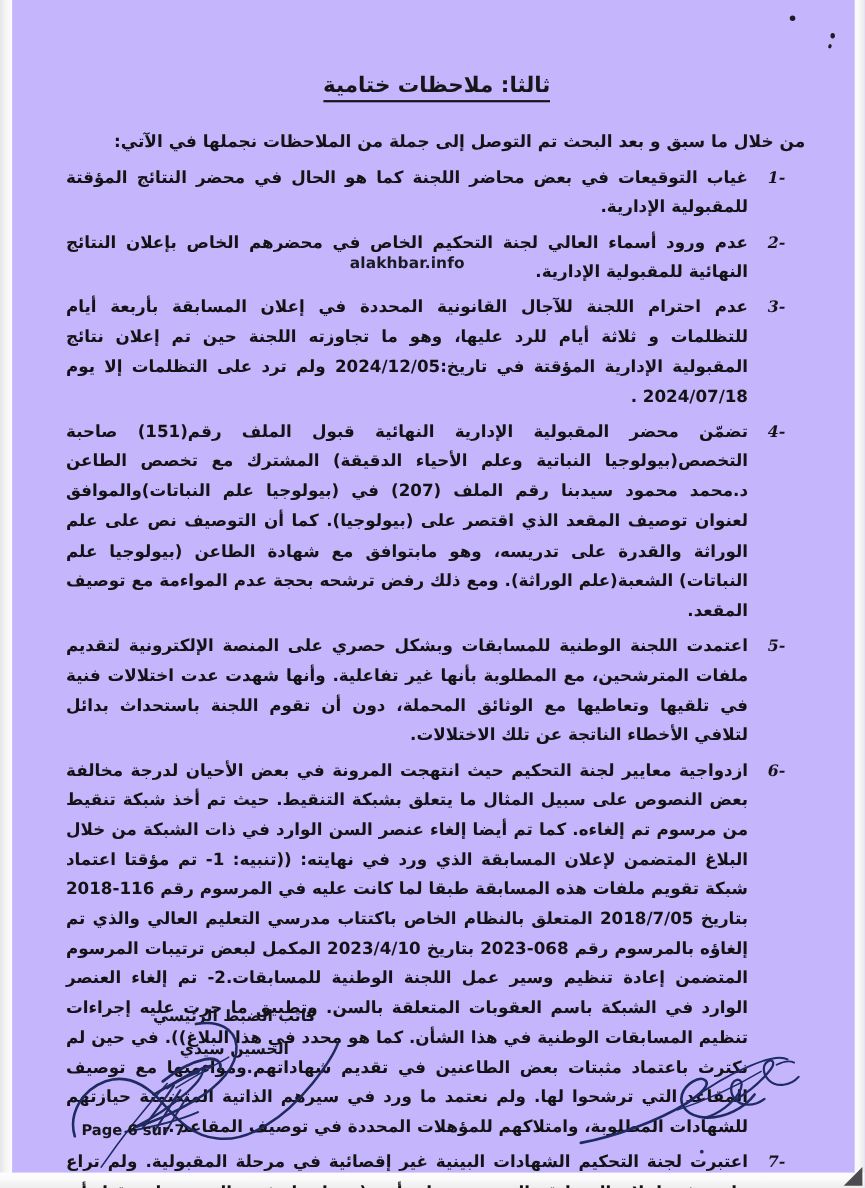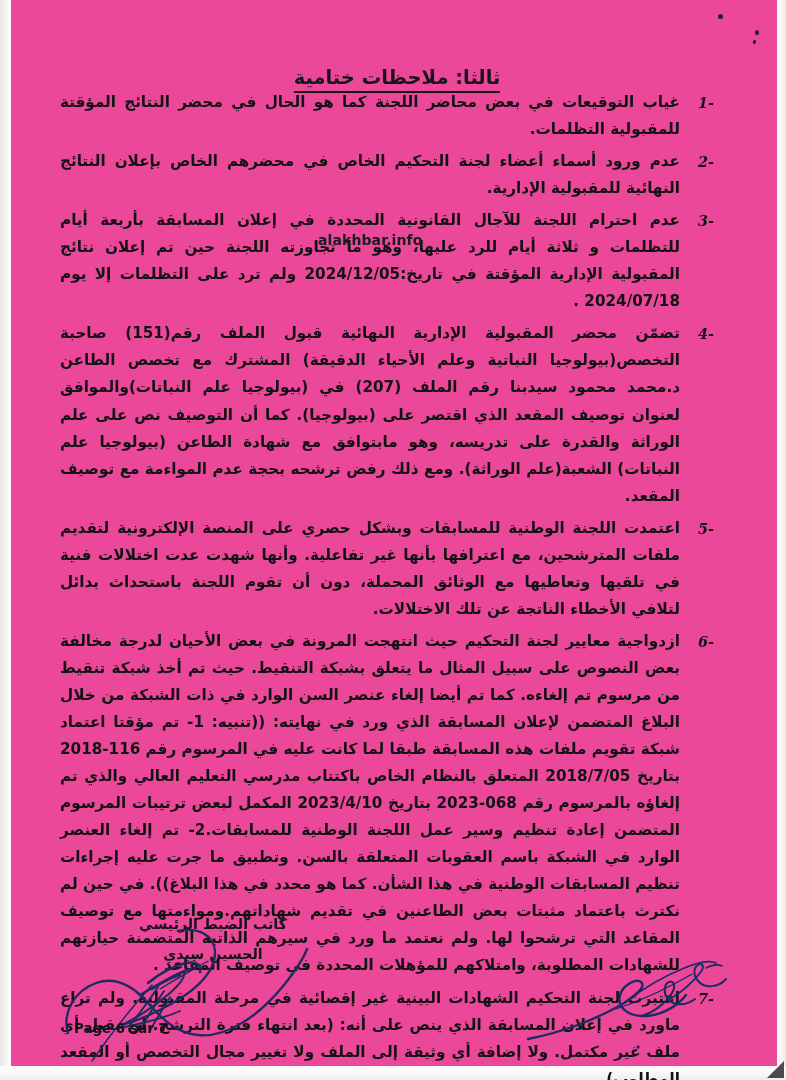--- a/index.html
+++ b/index.html
@@ -13,21 +13,21 @@
     height: 1080px;
     position: relative;
     overflow: hidden;
     font-family: "DejaVu Sans", "Liberation Sans", sans-serif;
   }
 
   
   .page-sheet {
     position: absolute;
     inset: 0;
-    background: #ec4899;
+    background: #c4b5fd;
   }
   
   .edge-left {
     position: absolute;
     left: 0; top: 0; bottom: 0;
     width: 11px;
     background: linear-gradient(to right, #e6e6e8 0%, #f4f4f5 45%, #fdfdfd 100%);
   }
   .edge-right {
     position: absolute;
@@ -182,46 +182,47 @@
   <span class="speck speck-a"></span>
   <span class="speck speck-b"></span>
   <span class="speck speck-c"></span>
 
   <div class="content">
 
     <h1 class="doc-title">
       <span>ثالثا: ملاحظات ختامية</span>
     </h1>
 
+    <p class="intro">من خلال ما سبق و بعد البحث تم التوصل إلى جملة من الملاحظات نجملها في الآتي:</p>
 
     <ol class="notes">
 
       <li>
         <span class="num">1-</span>
-        <span class="txt">غياب التوقيعات في بعض محاضر اللجنة كما هو الحال في محضر النتائج المؤقتة للمقبولية التظلمات.</span>
+        <span class="txt">غياب التوقيعات في بعض محاضر اللجنة كما هو الحال في محضر النتائج المؤقتة للمقبولية الإدارية.</span>
       </li>
 
       <li>
         <span class="num">2-</span>
-        <span class="txt">عدم ورود أسماء أعضاء لجنة التحكيم الخاص في محضرهم الخاص بإعلان النتائج النهائية للمقبولية الإدارية.</span>
+        <span class="txt">عدم ورود أسماء العالي لجنة التحكيم الخاص في محضرهم الخاص بإعلان النتائج النهائية للمقبولية الإدارية.</span>
       </li>
 
       <li>
         <span class="num">3-</span>
         <span class="txt">عدم احترام اللجنة للآجال القانونية المحددة في إعلان المسابقة بأربعة أيام للتظلمات و ثلاثة أيام للرد عليها، وهو ما تجاوزته اللجنة حين تم إعلان نتائج المقبولية الإدارية المؤقتة في تاريخ:2024/12/05 ولم ترد على التظلمات إلا يوم 2024/07/18 .</span>
       </li>
 
       <li>
         <span class="num">4-</span>
         <span class="txt">تضمّن محضر المقبولية الإدارية النهائية قبول الملف رقم(151) صاحبة التخصص(بيولوجيا النباتية وعلم الأحياء الدقيقة) المشترك مع تخصص الطاعن د.محمد محمود سيدبنا رقم الملف (207) في (بيولوجيا علم النباتات)والموافق لعنوان توصيف المقعد الذي اقتصر على (بيولوجيا). كما أن التوصيف نص على علم الوراثة والقدرة على تدريسه، وهو مابتوافق مع شهادة الطاعن (بيولوجيا علم النباتات) الشعبة(علم الوراثة). ومع ذلك رفض ترشحه بحجة عدم المواءمة مع توصيف المقعد.</span>
       </li>
 
       <li>
         <span class="num">5-</span>
-        <span class="txt">اعتمدت اللجنة الوطنية للمسابقات وبشكل حصري على المنصة الإلكترونية لتقديم ملفات المترشحين، مع اعترافها بأنها غير تفاعلية. وأنها شهدت عدت اختلالات فنية في تلقيها وتعاطيها مع الوثائق المحملة، دون أن تقوم اللجنة باستحداث بدائل لتلافي الأخطاء الناتجة عن تلك الاختلالات.</span>
+        <span class="txt">اعتمدت اللجنة الوطنية للمسابقات وبشكل حصري على المنصة الإلكترونية لتقديم ملفات المترشحين، مع المطلوبة بأنها غير تفاعلية. وأنها شهدت عدت اختلالات فنية في تلقيها وتعاطيها مع الوثائق المحملة، دون أن تقوم اللجنة باستحداث بدائل لتلافي الأخطاء الناتجة عن تلك الاختلالات.</span>
       </li>
 
       <li>
         <span class="num">6-</span>
         <span class="txt">ازدواجية معايير لجنة التحكيم حيث انتهجت المرونة في بعض الأحيان لدرجة مخالفة بعض النصوص على سبيل المثال ما يتعلق بشبكة التنقيط. حيث تم أخذ شبكة تنقيط من مرسوم تم إلغاءه. كما تم أيضا إلغاء عنصر السن الوارد في ذات الشبكة من خلال البلاغ المتضمن لإعلان المسابقة الذي ورد في نهايته: ((تنبيه: 1- تم مؤقتا اعتماد شبكة تقويم ملفات هذه المسابقة طبقا لما كانت عليه في المرسوم رقم 116-2018 بتاريخ 2018/7/05 المتعلق بالنظام الخاص باكتتاب مدرسي التعليم العالي والذي تم إلغاؤه بالمرسوم رقم 068-2023 بتاريخ 2023/4/10 المكمل لبعض ترتيبات المرسوم المتضمن إعادة تنظيم وسير عمل اللجنة الوطنية للمسابقات.2- تم إلغاء العنصر الوارد في الشبكة باسم العقوبات المتعلقة بالسن. وتطبيق ما جرت عليه إجراءات تنظيم المسابقات الوطنية في هذا الشأن. كما هو محدد في هذا البلاغ)). في حين لم نكترث باعتماد مثبتات بعض الطاعنين في تقديم شهاداتهم.ومواءمتها مع توصيف المقاعد التي ترشحوا لها. ولم نعتمد ما ورد في سيرهم الذاتية المتضمنة حيازتهم للشهادات المطلوبة، وامتلاكهم للمؤهلات المحددة في توصيف المقاعد .</span>
       </li>
 
       <li>
         <span class="num">7-</span>
         <span class="txt">اعتبرت لجنة التحكيم الشهادات البينية غير إقصائية في مرحلة المقبولية. ولم تراع ماورد في إعلان المسابقة الذي ينص على أنه: (بعد انتهاء فترة الترشح. لن يقبل أي ملف غير مكتمل. ولا إضافة أي وثيقة إلى الملف ولا تغيير مجال التخصص أو المقعد المطلوب).</span>

